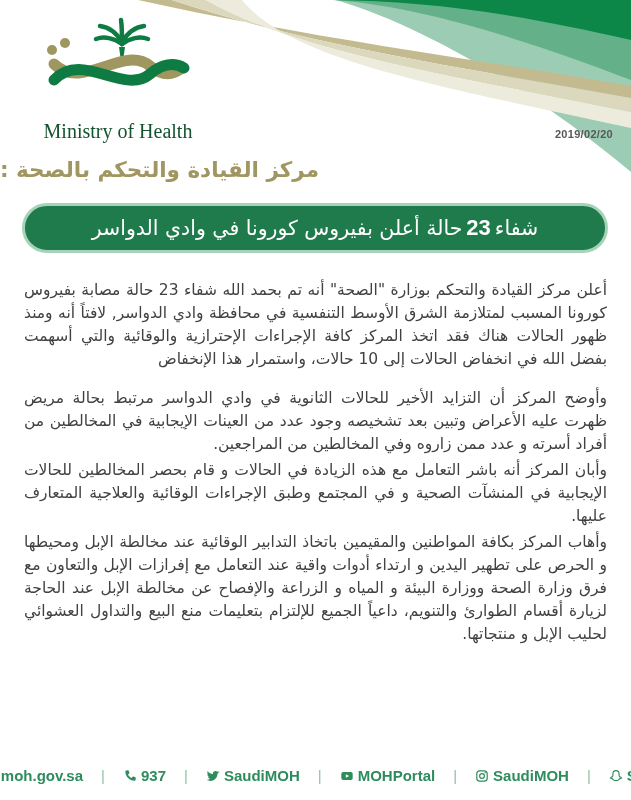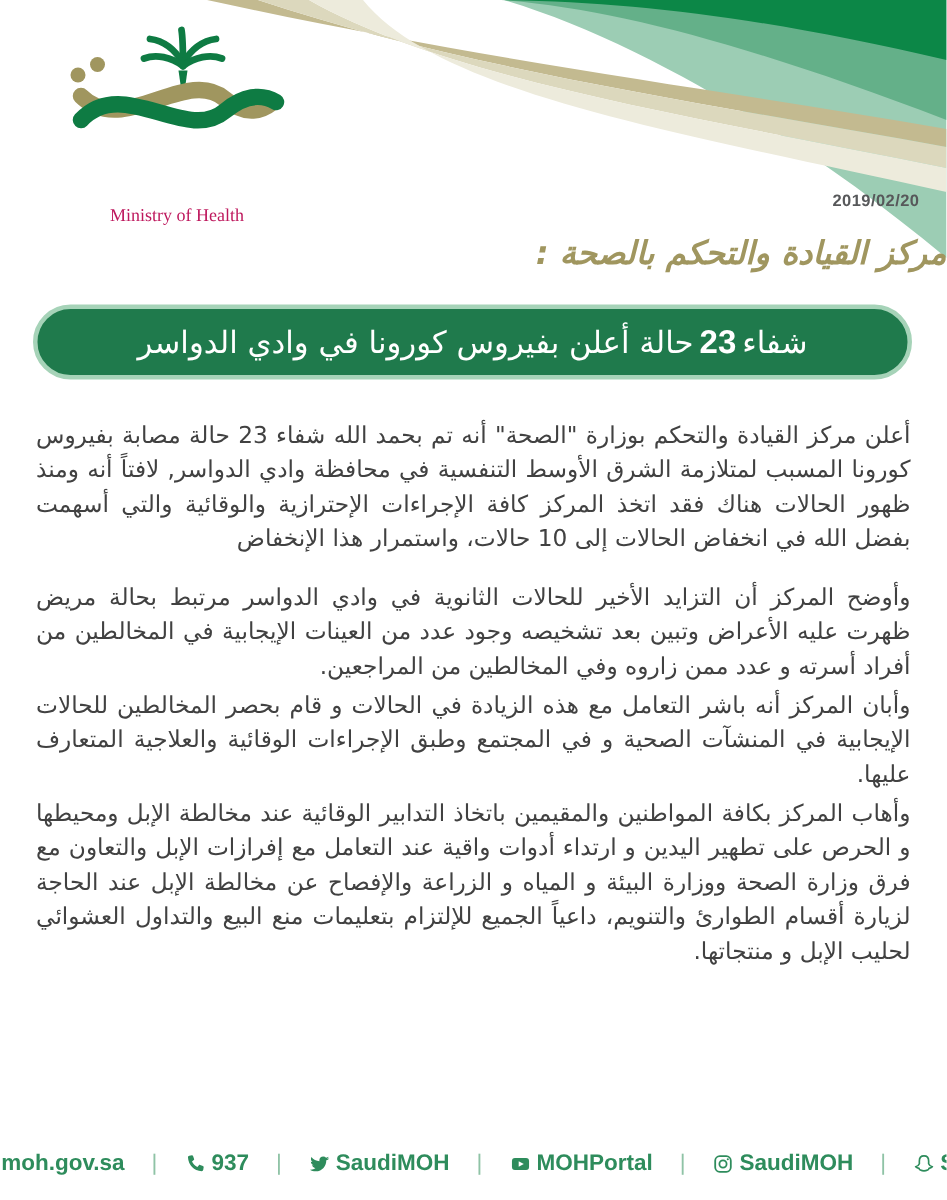--- a/index.html
+++ b/index.html
@@ -4,28 +4,28 @@
 <style>
   html,body{margin:0;padding:0;}
   body{
     width:631px;height:800px;position:relative;overflow:hidden;background:#ffffff;
     font-family:"DejaVu Sans","Liberation Sans",sans-serif;
   }
   .decor{position:absolute;top:0;left:0;pointer-events:none;}
   .brand{position:absolute;top:14px;left:22px;width:192px;text-align:center;}
   .brand svg{display:block;margin:0 auto;}
   .brand-ar{font-size:27px;font-weight:bold;color:#0e7b43;line-height:1.1;direction:rtl;}
-  .brand-en{font-size:12px;color:#be185d;margin-top:18px;font-family:"Liberation Serif","DejaVu Serif",serif;}
+  .brand-en{font-size:20px;color:#14532d;margin-top:2px;font-family:"Liberation Serif","DejaVu Serif",serif;}
   .date{
     position:absolute;top:128px;right:18px;font-size:11px;font-weight:bold;color:#57585a;
     font-family:"Liberation Sans","DejaVu Sans",sans-serif;letter-spacing:.3px;
   }
   .section-title{
-    position:absolute;top:157px;left:0;right:0;text-align:right;direction:rtl;
-    color:#a0965f;font-weight:bold;font-size:21.5px;font-style:italic;
+    position:absolute;top:157px;left:0;right:0;text-align:left;direction:rtl;
+    color:#a0965f;font-weight:bold;font-size:21.5px;
   }
   .banner{
     position:absolute;top:203px;left:22px;right:23px;height:50px;box-sizing:border-box;
     background:#1f7a4c;border:3px solid #a6d3b8;border-radius:26px;
     display:flex;align-items:center;justify-content:center;direction:rtl;
     color:#ffffff;font-size:20.5px;white-space:nowrap;
   }
   .banner .count{font-weight:bold;font-size:22px;padding:0 4px;font-family:"Liberation Sans","DejaVu Sans",sans-serif;}
   .body-text{
     position:absolute;top:279px;left:24px;right:24px;direction:rtl;

